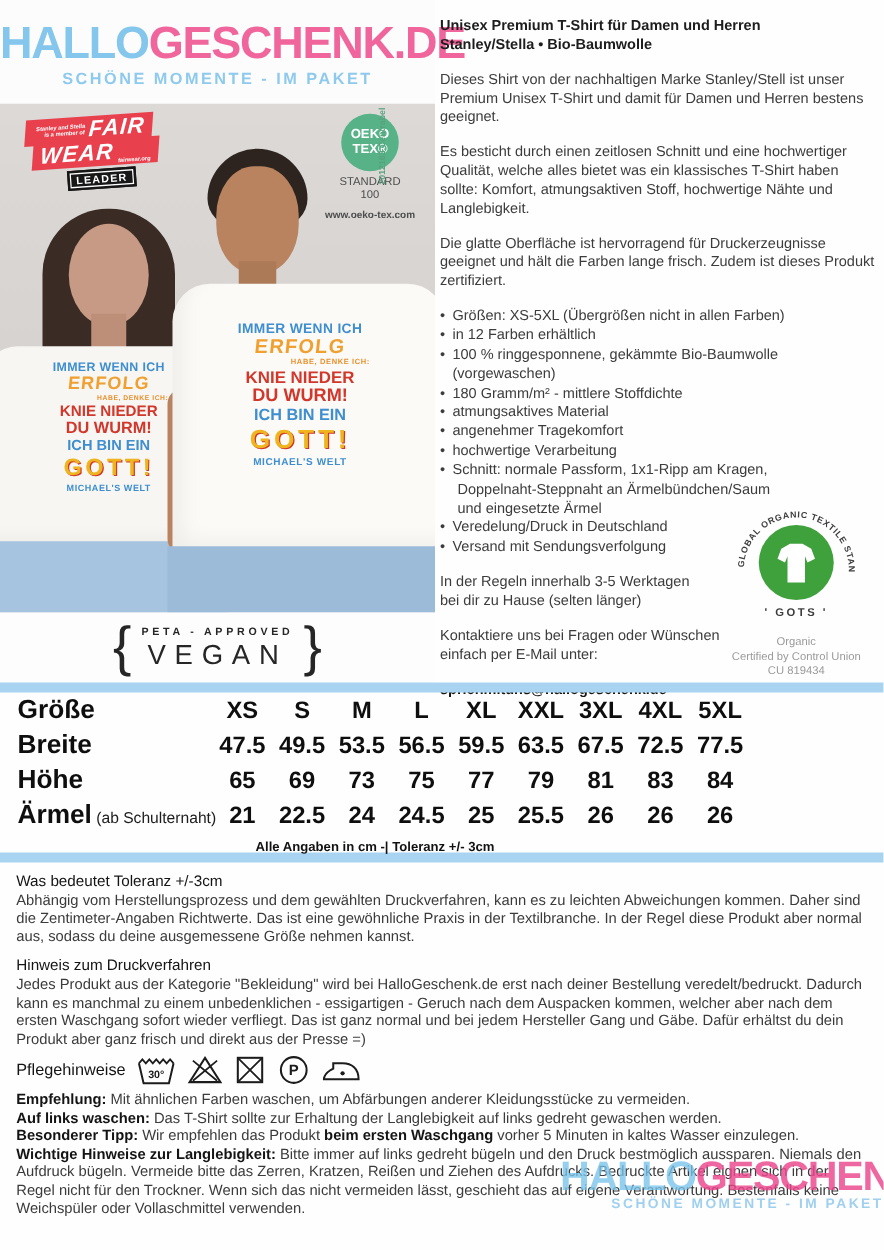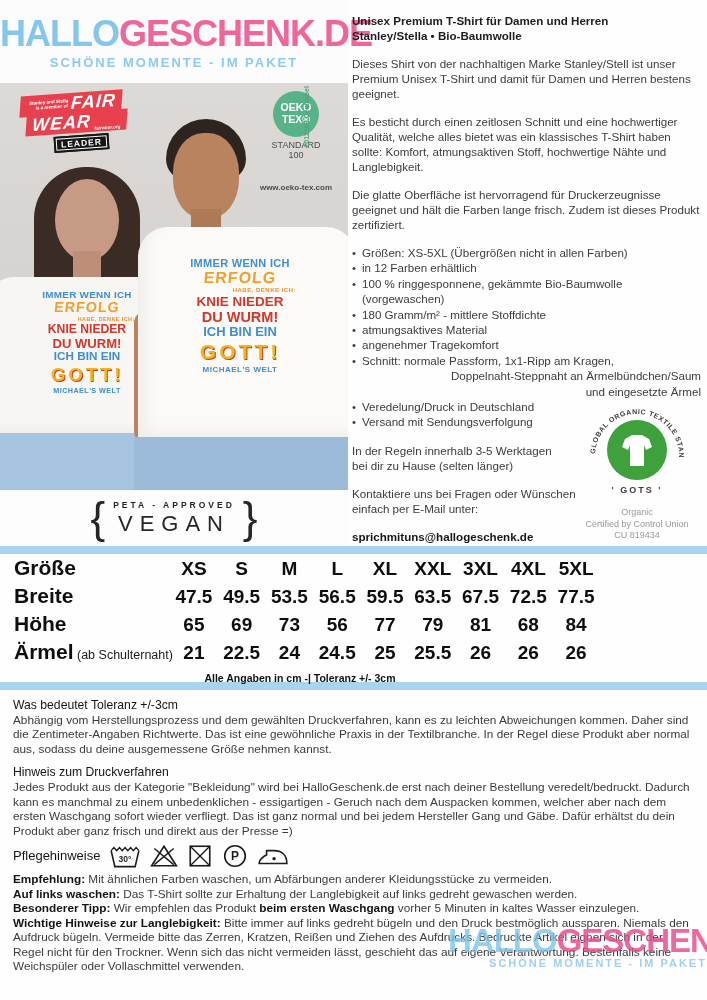--- a/index.html
+++ b/index.html
@@ -53,34 +53,34 @@
   .fw-member { font-size:4.6px; font-weight:700; width:42px; line-height:1.25; text-align:right; }
   .fw-word { font-size:18px; font-weight:800; font-style:italic; letter-spacing:1px; line-height:1.05; }
   .fw-url { font-size:4.6px; font-weight:700; margin-left:4px; }
   .fw-box2 { margin-top:-2px; margin-left:6px; display:flex; align-items:flex-end; }
   #fw-leader { margin:2px 0 0 34px; background:#171717; color:#fff; font-size:8.5px; font-weight:800; letter-spacing:1px; padding:2px 6px; border:1px solid #171717; outline:1px solid #fff; outline-offset:-3px; transform:rotate(-4deg); width:max-content; }
   
   #oeko { left:252px; top:8px; width:88px; text-align:center; z-index:5; color:#4d4d4d; }
   .oeko-circle { margin:0 auto; width:46px; height:46px; border-radius:50%; background:#57b287; color:#fff; font-weight:800; font-size:10.5px; line-height:1.1; display:flex; flex-direction:column; justify-content:center; }
   .oeko-std { font-size:9px; font-weight:400; line-height:1.15; margin-top:3px; }
   .oeko-vert { position:absolute; right:2px; top:22px; font-size:7px; font-weight:700; color:#57a27d; transform:rotate(-90deg); transform-origin:center; white-space:nowrap; line-height:1.1; }
-  .oeko-url { font-size:8px; font-weight:700; margin-top:22px; }
+  .oeko-url { font-size:8px; font-weight:700; margin-top:6px; }
   
   #vegan { position:absolute; left:0; top:490px; width:348px; height:56px; background:#fdfdfd; display:flex; align-items:center; justify-content:center; gap:8px; color:#262626; }
   .brace { font-size:44px; font-weight:300; line-height:.9; }
   .vegan-mid { text-align:center; }
   .vegan-l1 { font-size:8.5px; font-weight:800; letter-spacing:3px; }
   .vegan-l2 { font-size:22px; font-weight:400; letter-spacing:7px; margin-top:1px; }
   
   #rightcol { position:absolute; left:352px; top:0; width:355px; height:546px; padding:13px 6px 0 0; font-size:11.6px; line-height:15px; color:#3c3c3c; }
   .rc-title { font-weight:700; color:#1d1d1d; }
   .rc-block { margin-bottom:13px; }
   .bullets div { position:relative; padding-left:10px; line-height:15.4px; }
   .bullets div::before { content:"\2022"; position:absolute; left:0; }
-  .bullet-cont { padding-left:14px !important;text-align:right; }
+  .bullet-cont { padding-left:14px !important; }
   .bullet-cont::before { content:"" !important; }
   .rc-email { font-weight:700; color:#161616; }
   #gots { position:absolute; left:219px; top:398px; width:132px; text-align:center; }
   .gots-caption { font-size:9px; line-height:1.3; color:#9a9a9a; margin-top:0px; }
   
   .divider { position:absolute; left:0; width:707px; height:8px; background:#a9d4f1; }
   #div1 { top:546px; } #div2 { top:682px; }
   
   #sizetable { position:absolute; left:0; top:556px; width:600px; }
   .t-row { display:grid; grid-template-columns:170px repeat(9,1fr); align-items:baseline; height:28px; }
@@ -199,20 +199,21 @@
     <div class="rc-block">Dieses Shirt von der nachhaltigen Marke Stanley/Stell ist unser Premium Unisex T-Shirt und damit für Damen und Herren bestens geeignet.</div>
     <div class="rc-block">Es besticht durch einen zeitlosen Schnitt und eine hochwertiger Qualität, welche alles bietet was ein klassisches T-Shirt haben sollte: Komfort, atmungsaktiven Stoff, hochwertige Nähte und Langlebigkeit.</div>
     <div class="rc-block">Die glatte Oberfläche ist hervorragend für Druckerzeugnisse geeignet und hält die Farben lange frisch. Zudem ist dieses Produkt zertifiziert.</div>
     <div class="rc-block bullets">
       <div>Größen: XS-5XL (Übergrößen nicht in allen Farben)</div>
       <div>in 12 Farben erhältlich</div>
       <div>100 % ringgesponnene, gekämmte Bio-Baumwolle (vorgewaschen)</div>
       <div>180 Gramm/m² - mittlere Stoffdichte</div>
       <div>atmungsaktives Material</div>
       <div>angenehmer Tragekomfort</div>
+      <div>hochwertige Verarbeitung</div>
       <div>Schnitt: normale Passform, 1x1-Ripp am Kragen,</div>
       <div class="bullet-cont">Doppelnaht-Steppnaht an Ärmelbündchen/Saum</div>
       <div class="bullet-cont">und eingesetzte Ärmel</div>
       <div>Veredelung/Druck in Deutschland</div>
       <div>Versand mit Sendungsverfolgung</div>
     </div>
     <div class="rc-block">
       <div>In der Regeln innerhalb 3-5 Werktagen</div>
       <div>bei dir zu Hause (selten länger)</div>
     </div>
@@ -268,25 +269,25 @@
       <div class="t-cell">63.5</div>
       <div class="t-cell">67.5</div>
       <div class="t-cell">72.5</div>
       <div class="t-cell">77.5</div>
     </div>
     <div class="t-row">
       <div class="t-label"><span>Höhe</span><span class="t-sub"></span></div>
       <div class="t-cell">65</div>
       <div class="t-cell">69</div>
       <div class="t-cell">73</div>
-      <div class="t-cell">56</div>
+      <div class="t-cell">75</div>
       <div class="t-cell">77</div>
       <div class="t-cell">79</div>
       <div class="t-cell">81</div>
-      <div class="t-cell">68</div>
+      <div class="t-cell">83</div>
       <div class="t-cell">84</div>
     </div>
     <div class="t-row">
       <div class="t-label"><span>Ärmel</span><span class="t-sub"> (ab Schulternaht)</span></div>
       <div class="t-cell">21</div>
       <div class="t-cell">22.5</div>
       <div class="t-cell">24</div>
       <div class="t-cell">24.5</div>
       <div class="t-cell">25</div>
       <div class="t-cell">25.5</div>

